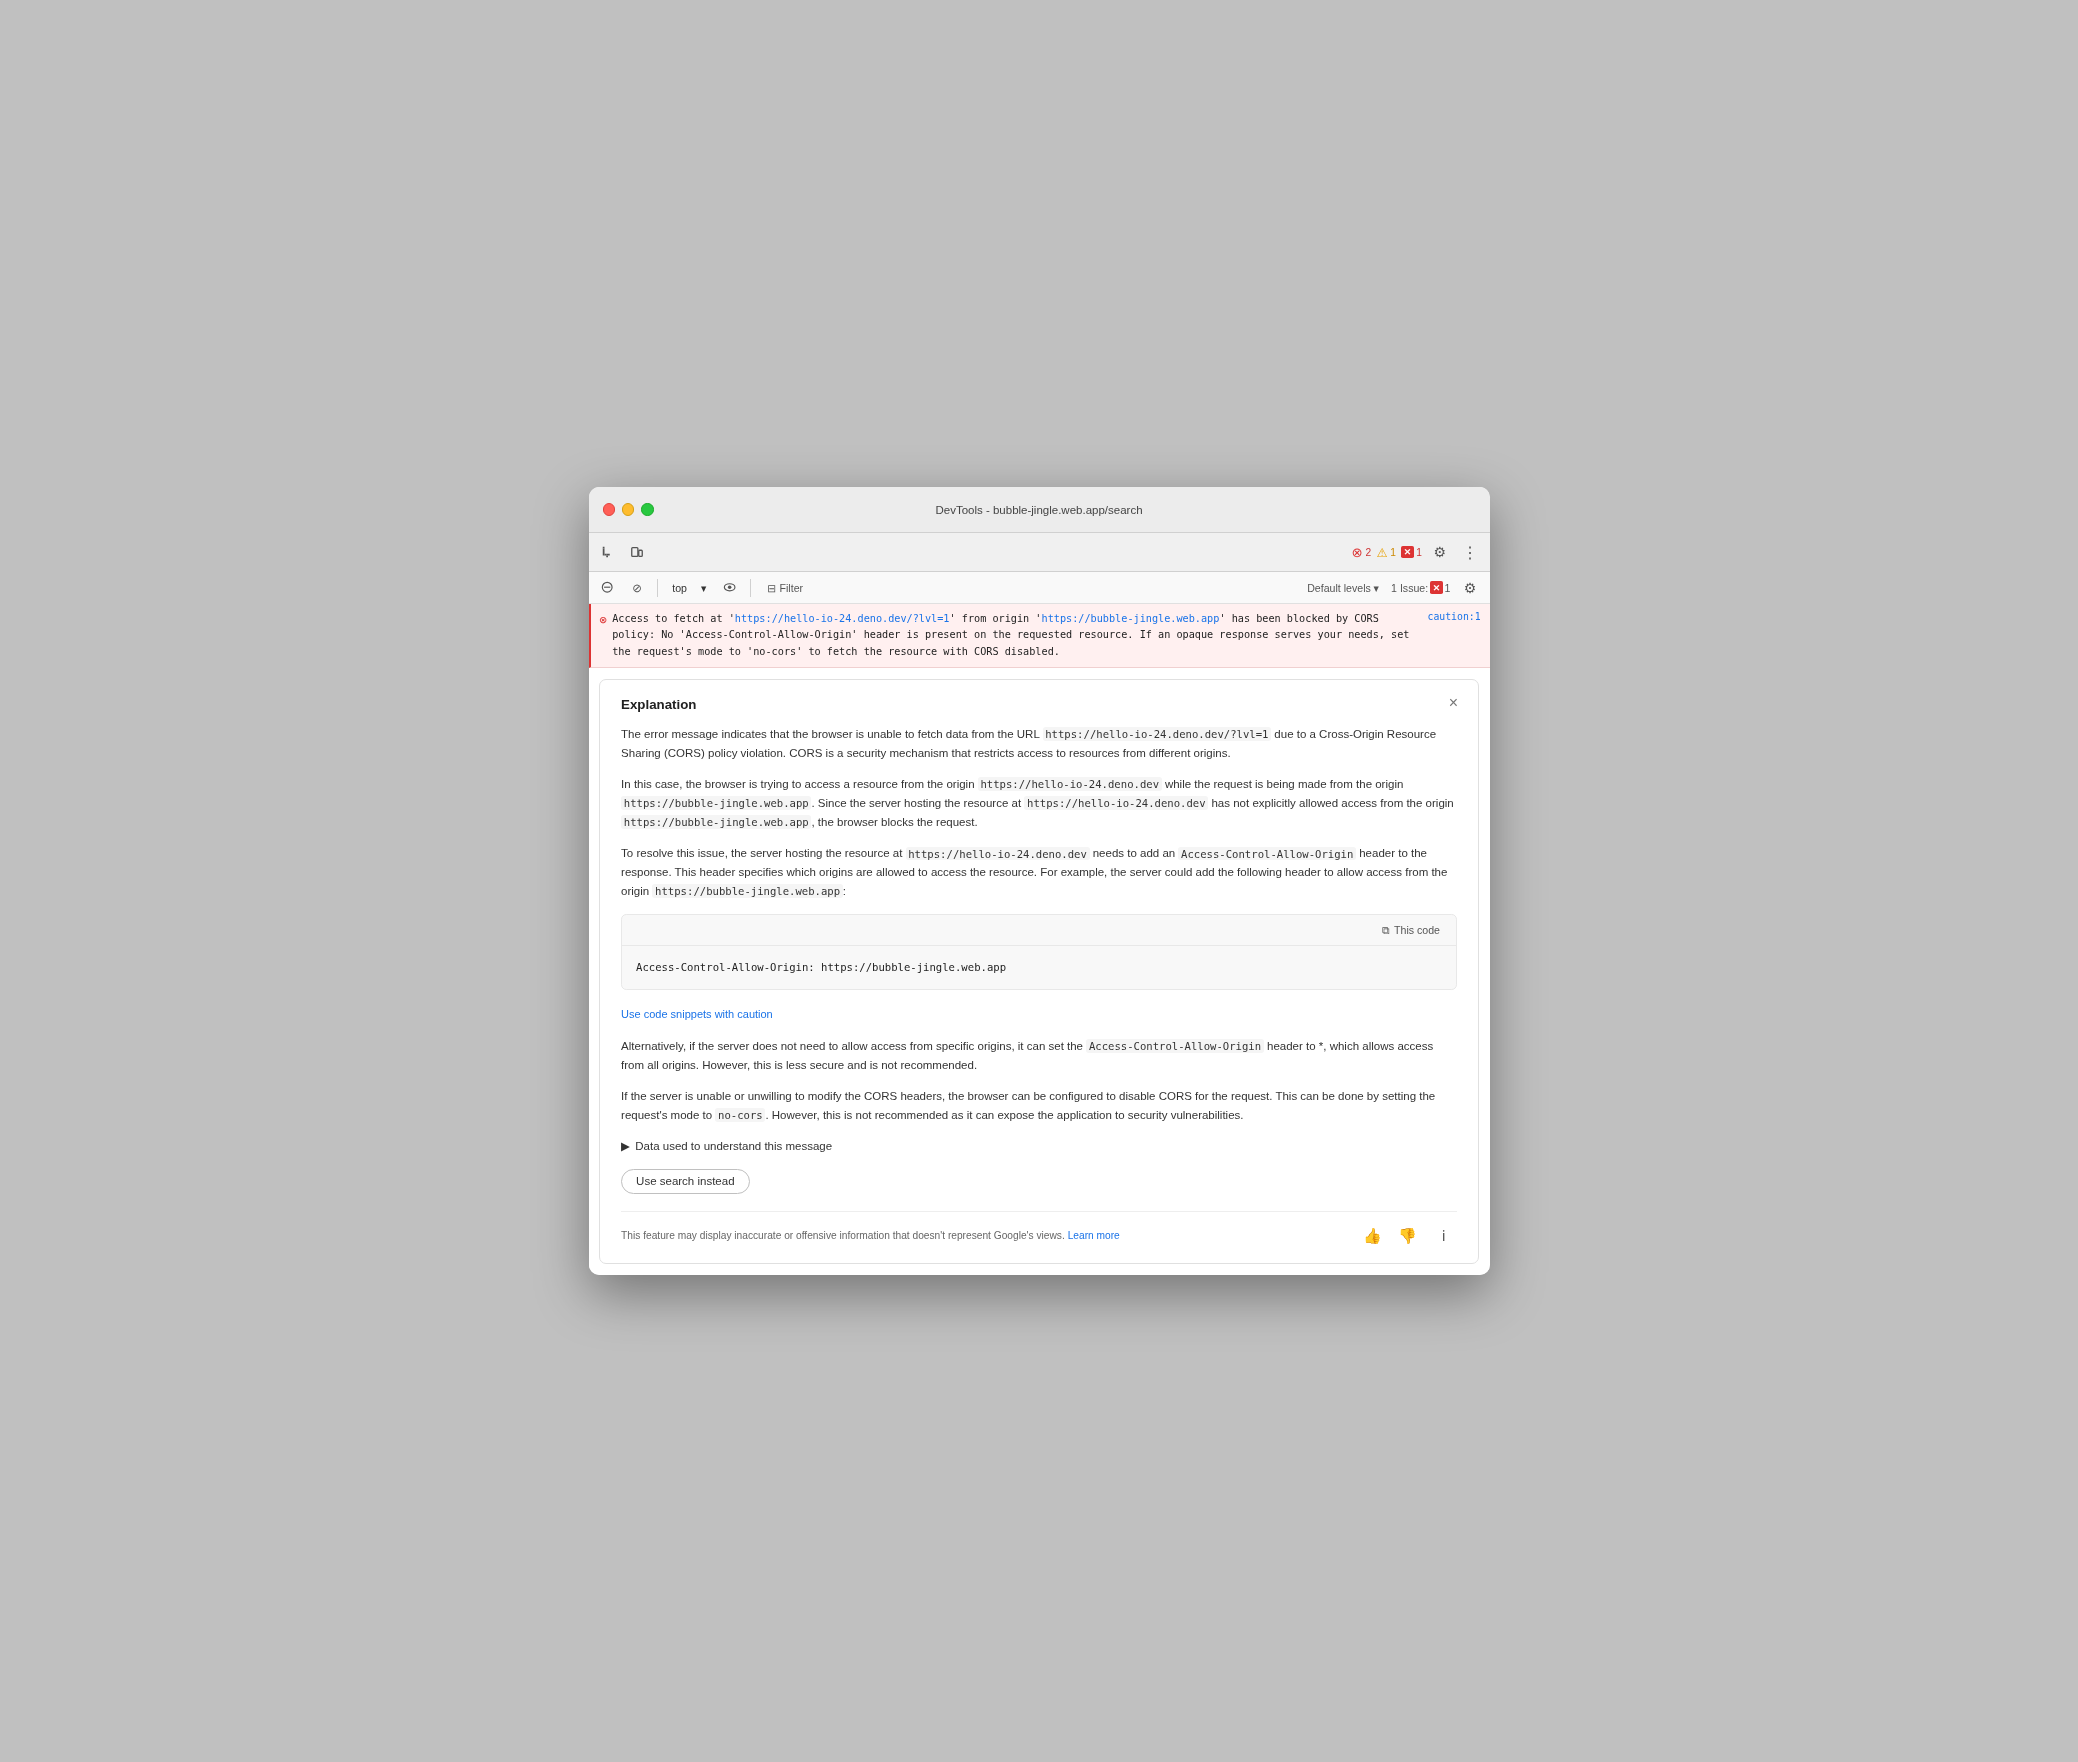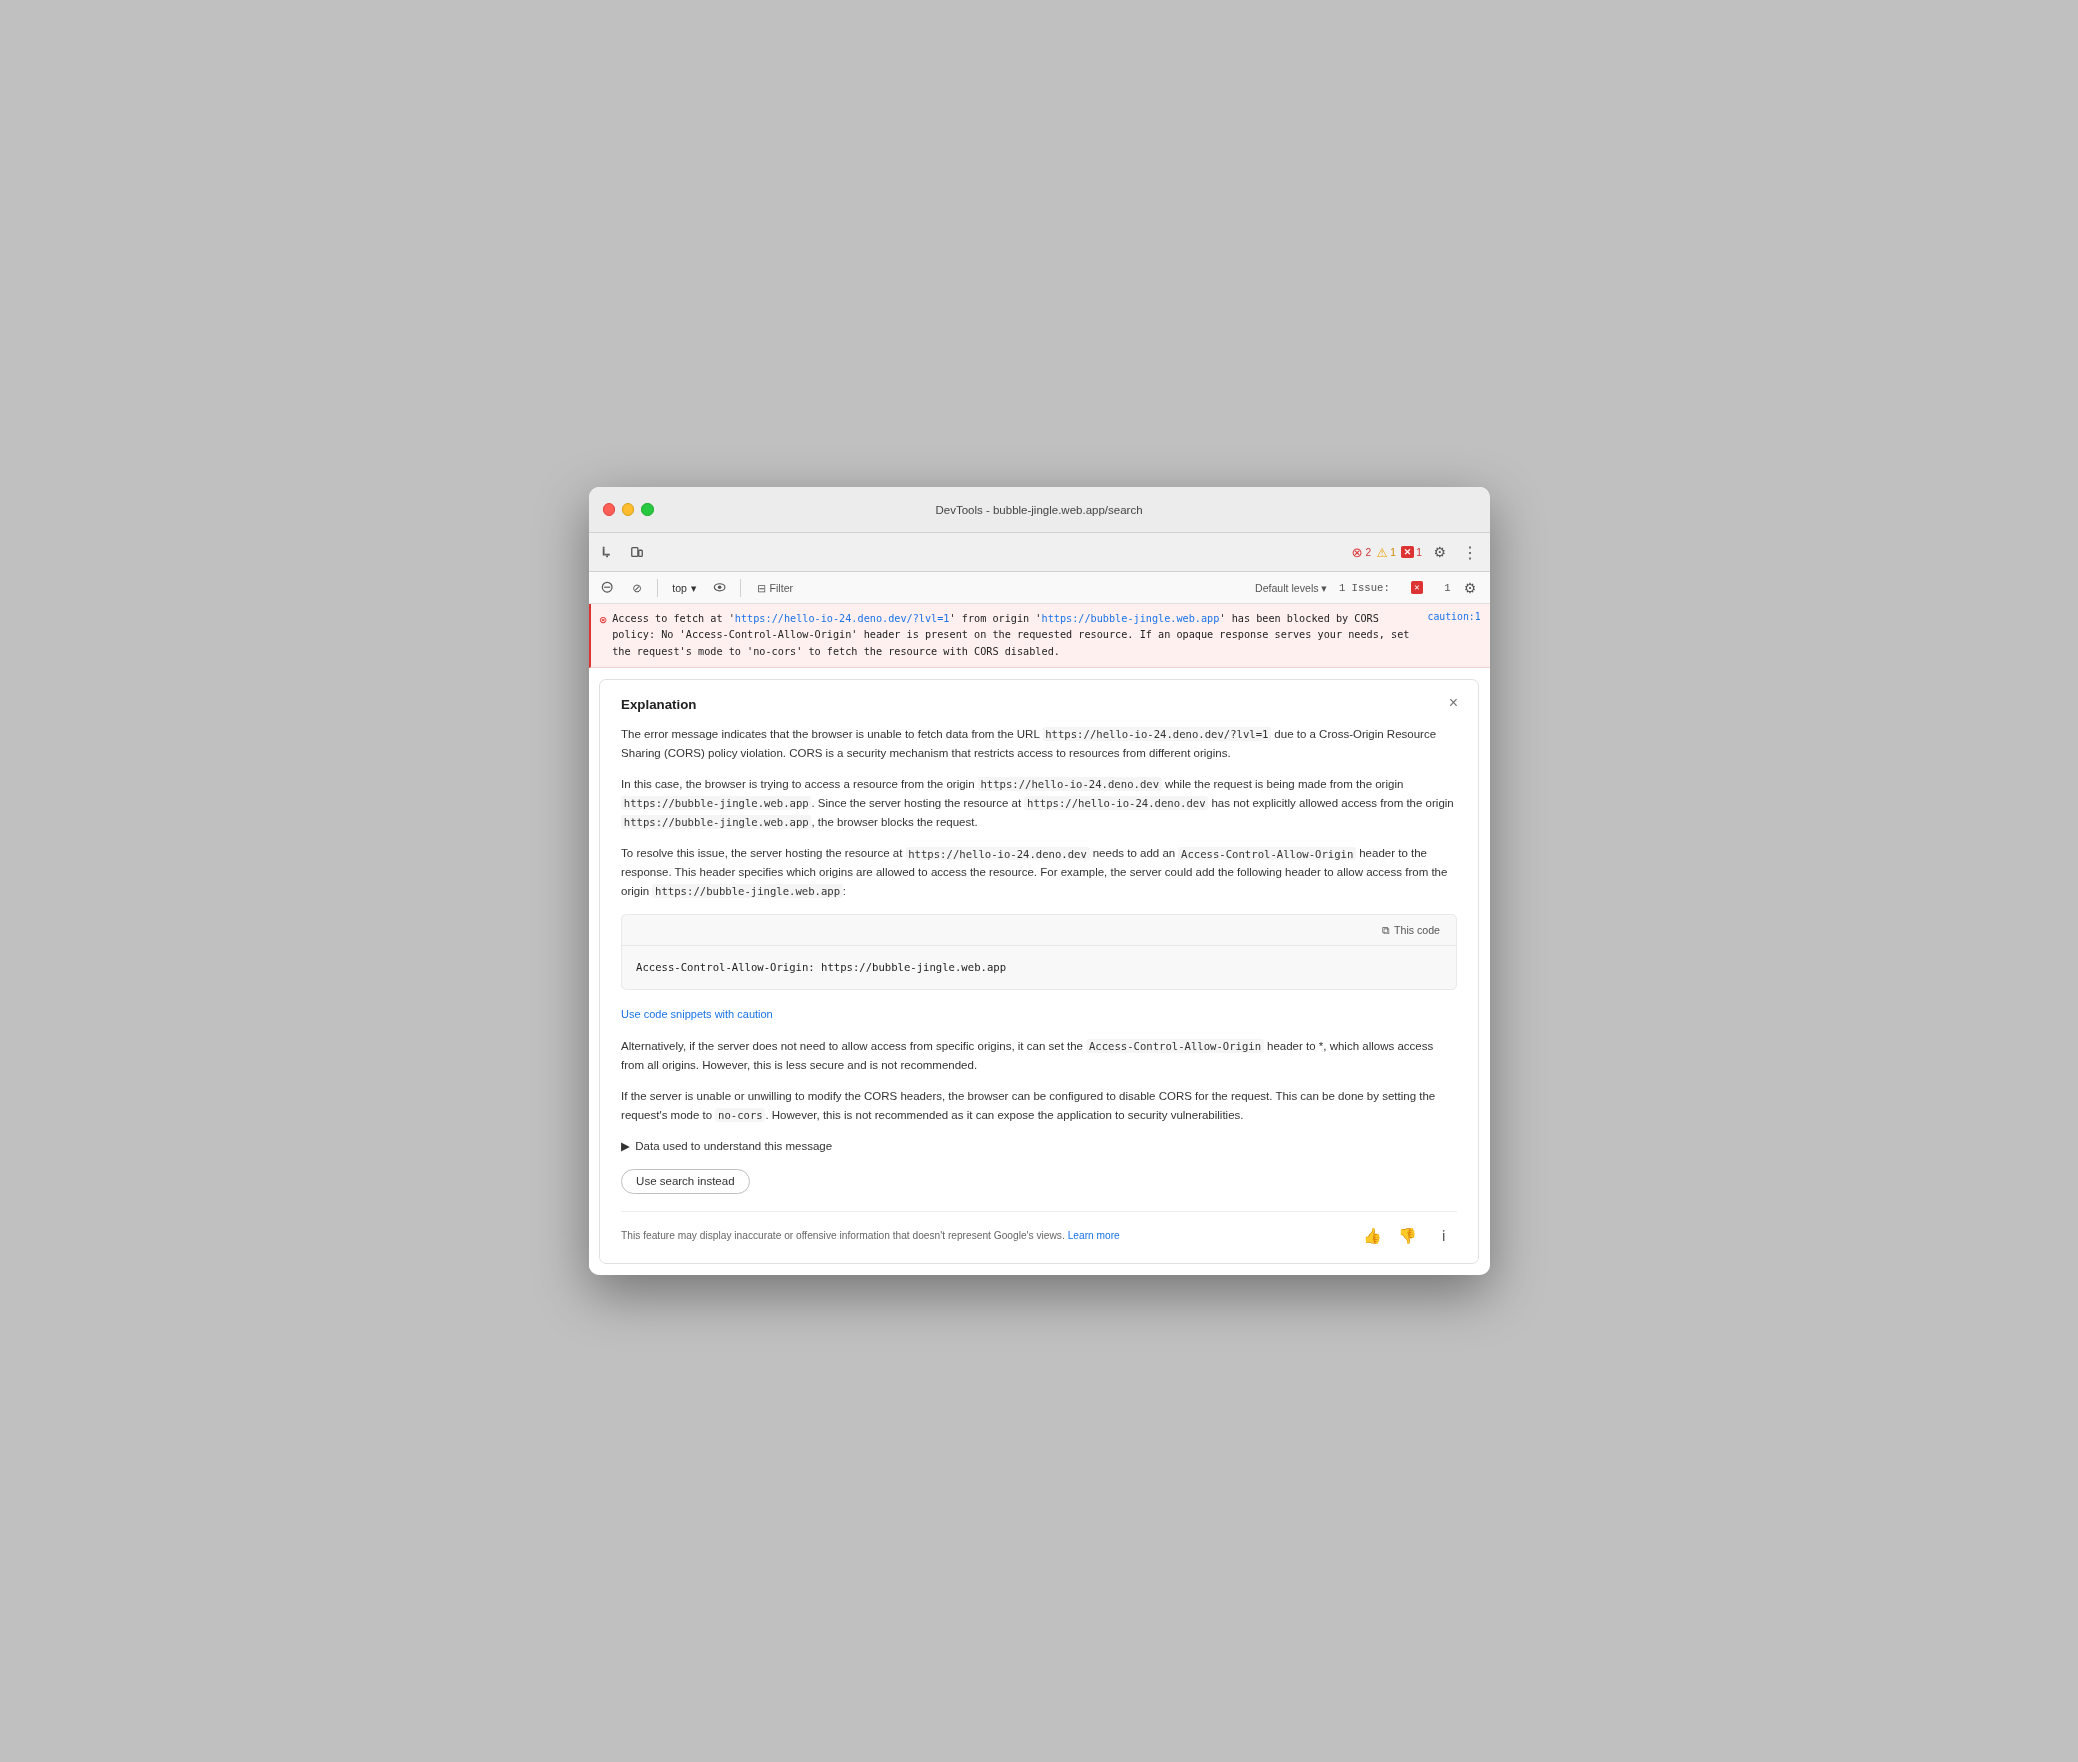--- a/index.html
+++ b/index.html
@@ -145,21 +145,21 @@
       width: 23px; height: 23px;
       display: flex; align-items: center; justify-content: center;
       cursor: pointer; font-size: 11.5px; color: #555; border-radius: 2.7px;
     }
     .toolbar-separator {
       width: 0.9px; height: 17.7px; background: #d0d0d0; margin: 0 1.8px;
     }
     .top-selector {
       display: flex;
       align-items: flex-start;
-      gap: 4px;
+      gap: 14px;
       font-size: 10.6px;
       color: #333;
       cursor: pointer;
       padding: 1.8px 5.3px;
       border-radius: 2.7px;
     }
     .filter-area {
       display: flex;
       align-items: center;
       gap: 3.5px;
@@ -182,22 +182,21 @@
       align-items: center;
       gap: 2.7px;
       padding: 1.8px 5.3px;
       border-radius: 2.7px;
     }
     .issue-badge {
       font-size: 10.6px;
       color: #555;
       display: flex;
       align-items: center;
-      gap: 21px;
-      font-family: Liberation Mono, monospace;
+      gap: 2px;
     }
     
     .console-content {
       background: #fff;
       min-height: 532px;
       overflow-y: auto;
     }
     
     .error-row {
       background: #fff0f0;

